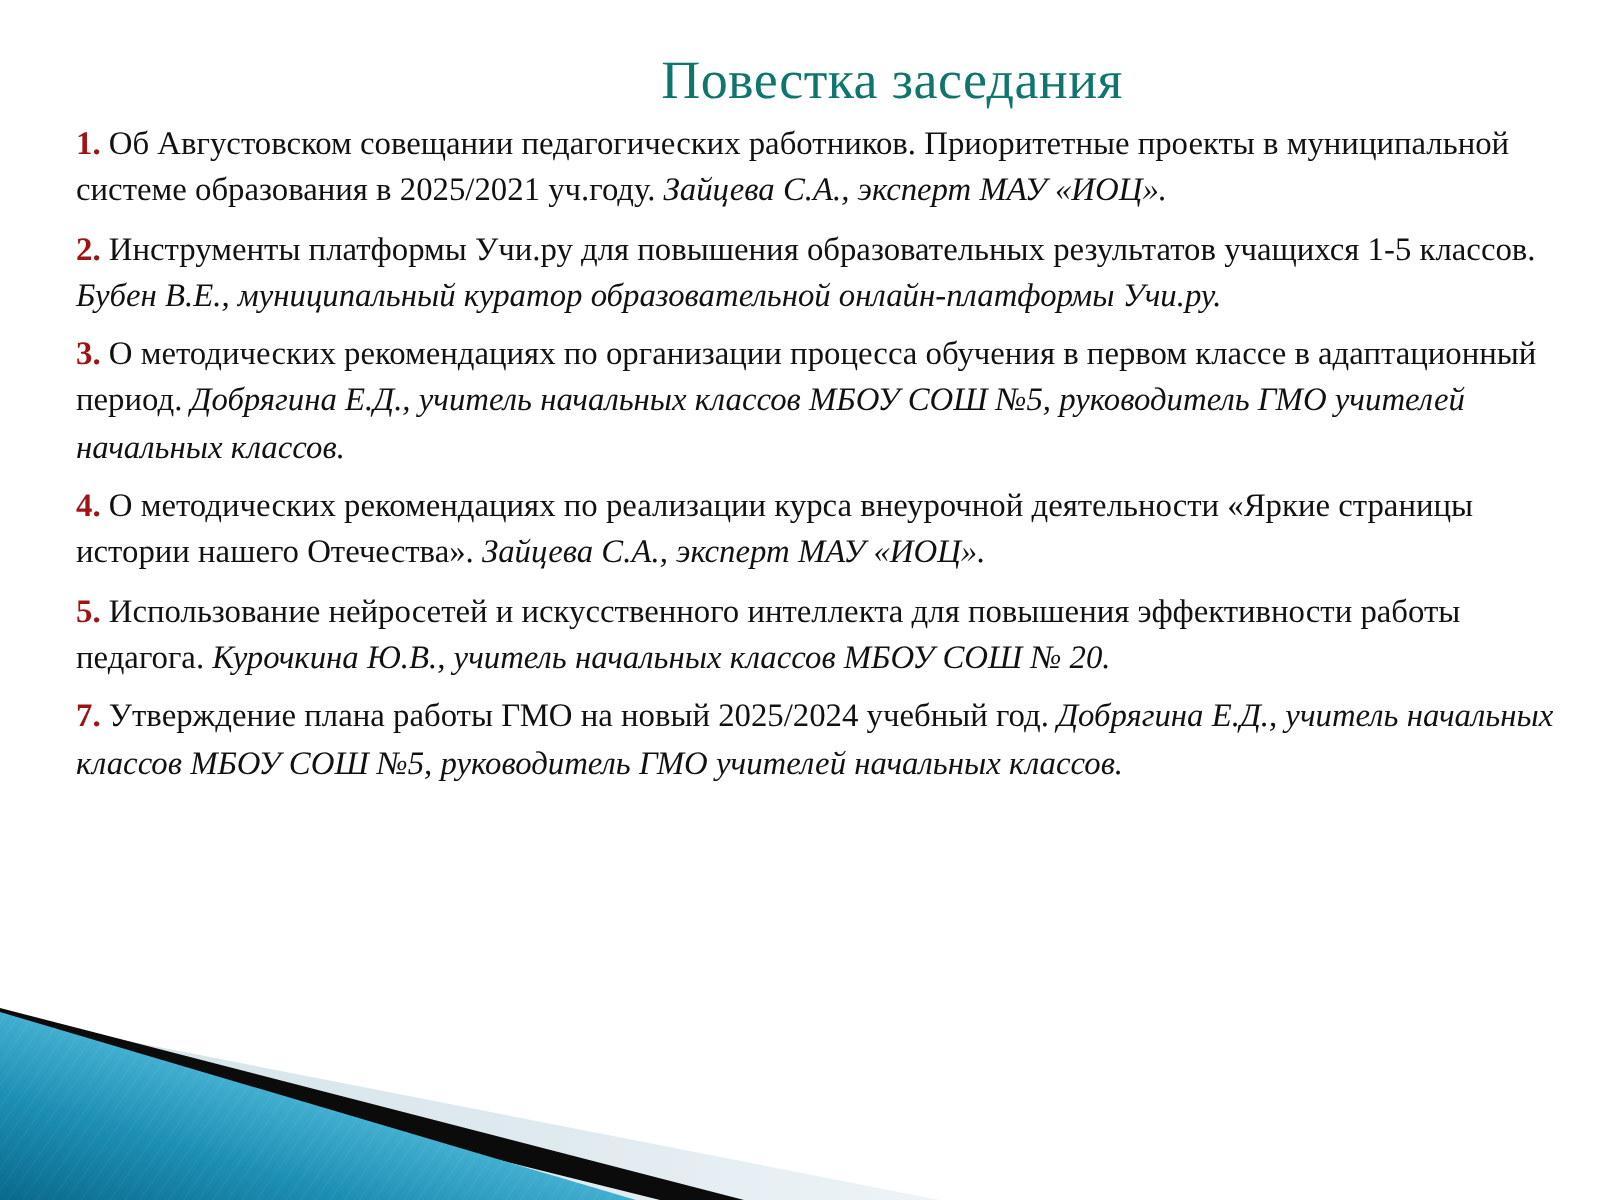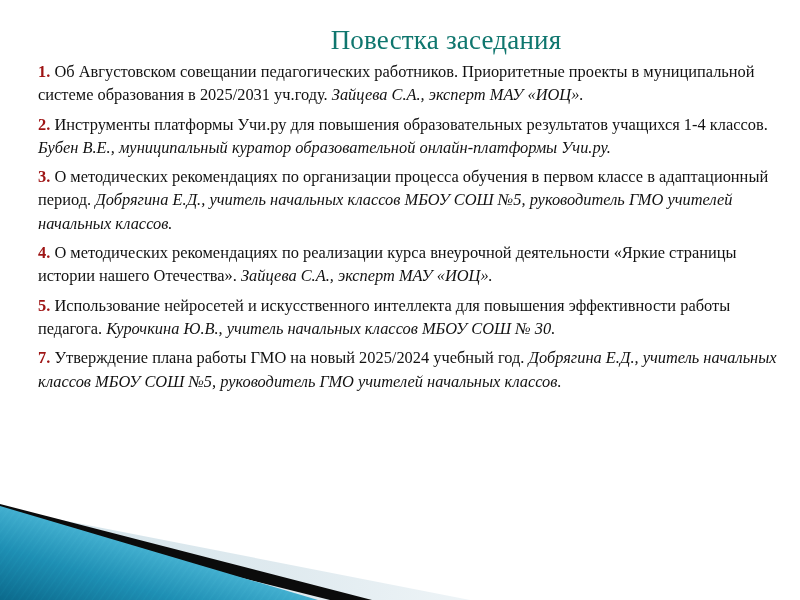--- a/index.html
+++ b/index.html
@@ -87,25 +87,25 @@
   }
 </style>
 </head>
 <body>
 
 <div id="slide">
 
   <div id="slide-title">Повестка заседания</div>
 
   <div id="agenda">
-      <p class="agenda-item"><span class="agenda-num">1.</span> <span class="agenda-topic">Об Августовском совещании педагогических работников. Приоритетные проекты в муниципальной системе образования в 2025/2031 уч.году. </span><span class="agenda-speaker">Зайцева С.А., эксперт МАУ «ИОЦ».</span></p>
-      <p class="agenda-item"><span class="agenda-num">2.</span> <span class="agenda-topic">Инструменты платформы Учи.ру для повышения образовательных результатов учащихся 1-4 классов. </span><span class="agenda-speaker">Бубен В.Е., муниципальный куратор образовательной онлайн-платформы Учи.ру.</span></p>
+      <p class="agenda-item"><span class="agenda-num">1.</span> <span class="agenda-topic">Об Августовском совещании педагогических работников. Приоритетные проекты в муниципальной системе образования в 2025/2021 уч.году. </span><span class="agenda-speaker">Зайцева С.А., эксперт МАУ «ИОЦ».</span></p>
+      <p class="agenda-item"><span class="agenda-num">2.</span> <span class="agenda-topic">Инструменты платформы Учи.ру для повышения образовательных результатов учащихся 1-5 классов. </span><span class="agenda-speaker">Бубен В.Е., муниципальный куратор образовательной онлайн-платформы Учи.ру.</span></p>
       <p class="agenda-item"><span class="agenda-num">3.</span> <span class="agenda-topic">О методических рекомендациях по организации процесса обучения в первом классе в адаптационный период. </span><span class="agenda-speaker">Добрягина Е.Д., учитель начальных классов МБОУ СОШ №5, руководитель ГМО учителей начальных классов.</span></p>
       <p class="agenda-item"><span class="agenda-num">4.</span> <span class="agenda-topic">О методических рекомендациях по реализации курса внеурочной деятельности «Яркие страницы истории нашего Отечества».  </span><span class="agenda-speaker">Зайцева С.А., эксперт МАУ «ИОЦ».</span></p>
-      <p class="agenda-item"><span class="agenda-num">5.</span> <span class="agenda-topic">Использование нейросетей и искусственного интеллекта для повышения эффективности работы педагога. </span><span class="agenda-speaker">Курочкина Ю.В., учитель начальных классов МБОУ СОШ № 30.</span></p>
+      <p class="agenda-item"><span class="agenda-num">5.</span> <span class="agenda-topic">Использование нейросетей и искусственного интеллекта для повышения эффективности работы педагога. </span><span class="agenda-speaker">Курочкина Ю.В., учитель начальных классов МБОУ СОШ № 20.</span></p>
       <p class="agenda-item"><span class="agenda-num">7.</span> <span class="agenda-topic">Утверждение плана работы ГМО на новый 2025/2024 учебный год. </span><span class="agenda-speaker">Добрягина Е.Д., учитель начальных классов МБОУ СОШ №5, руководитель ГМО учителей начальных классов.</span></p>
     </div>
 
   <div id="deco">
     <svg width="800" height="110" viewBox="0 0 800 110" xmlns="http://www.w3.org/2000/svg">
       <defs>
         <linearGradient id="tealGrad" x1="0" y1="1" x2="1" y2="0">
           <stop offset="0%" stop-color="#0b6a8c"></stop>
           <stop offset="28%" stop-color="#1e8fb4"></stop>
           <stop offset="52%" stop-color="#46b2d2"></stop>

